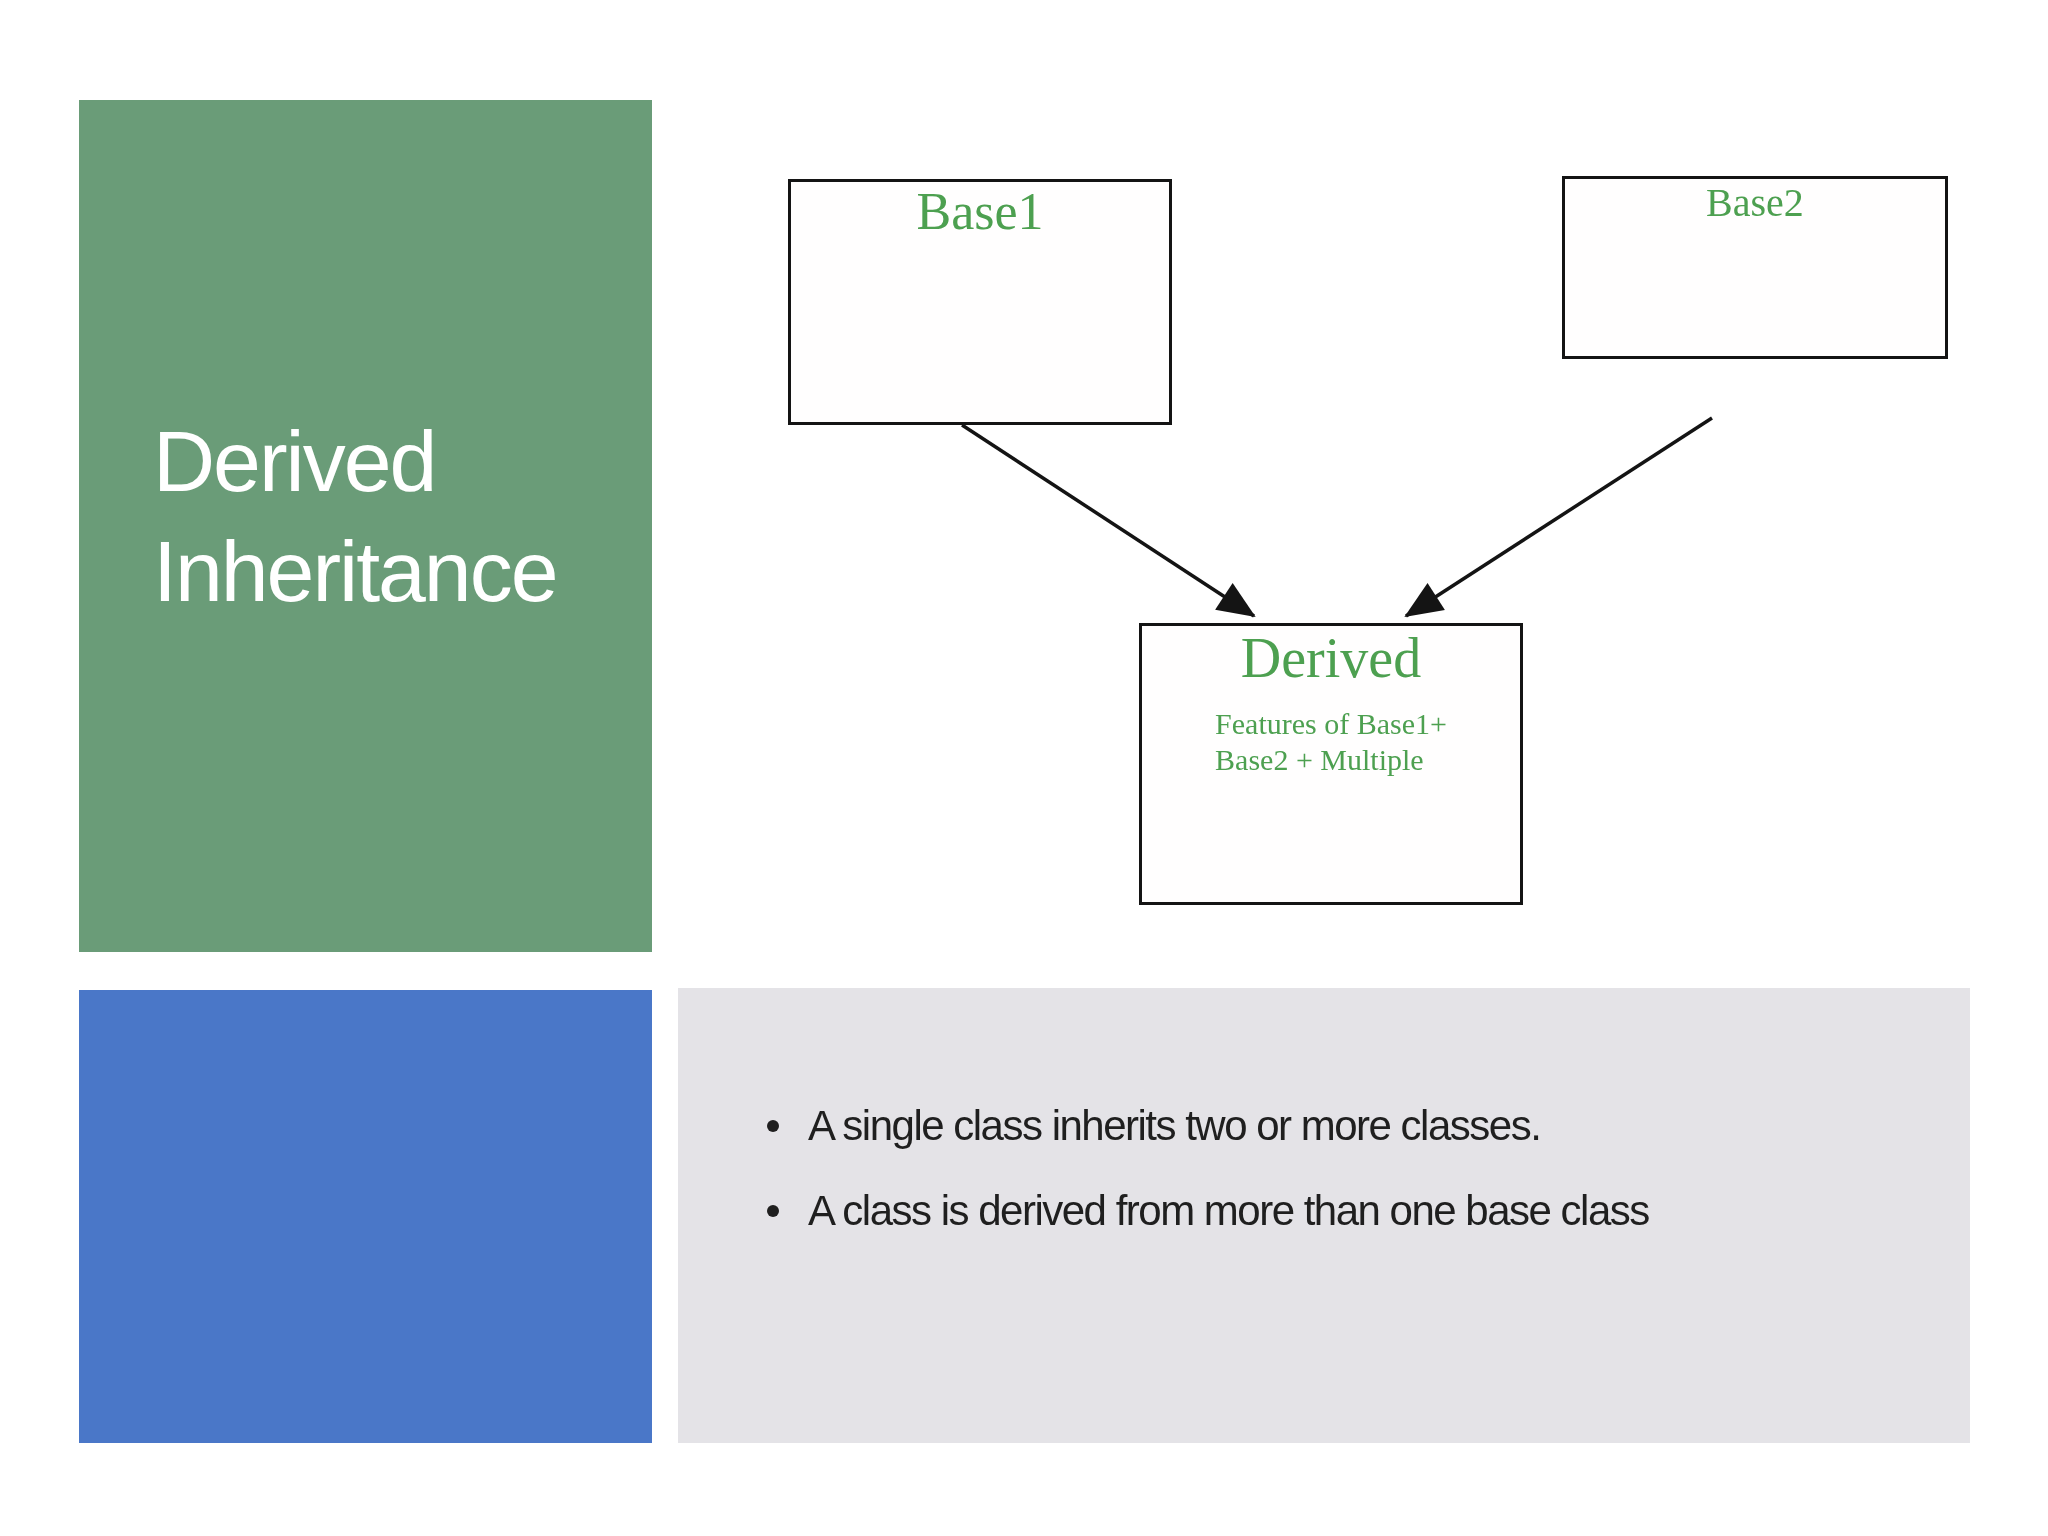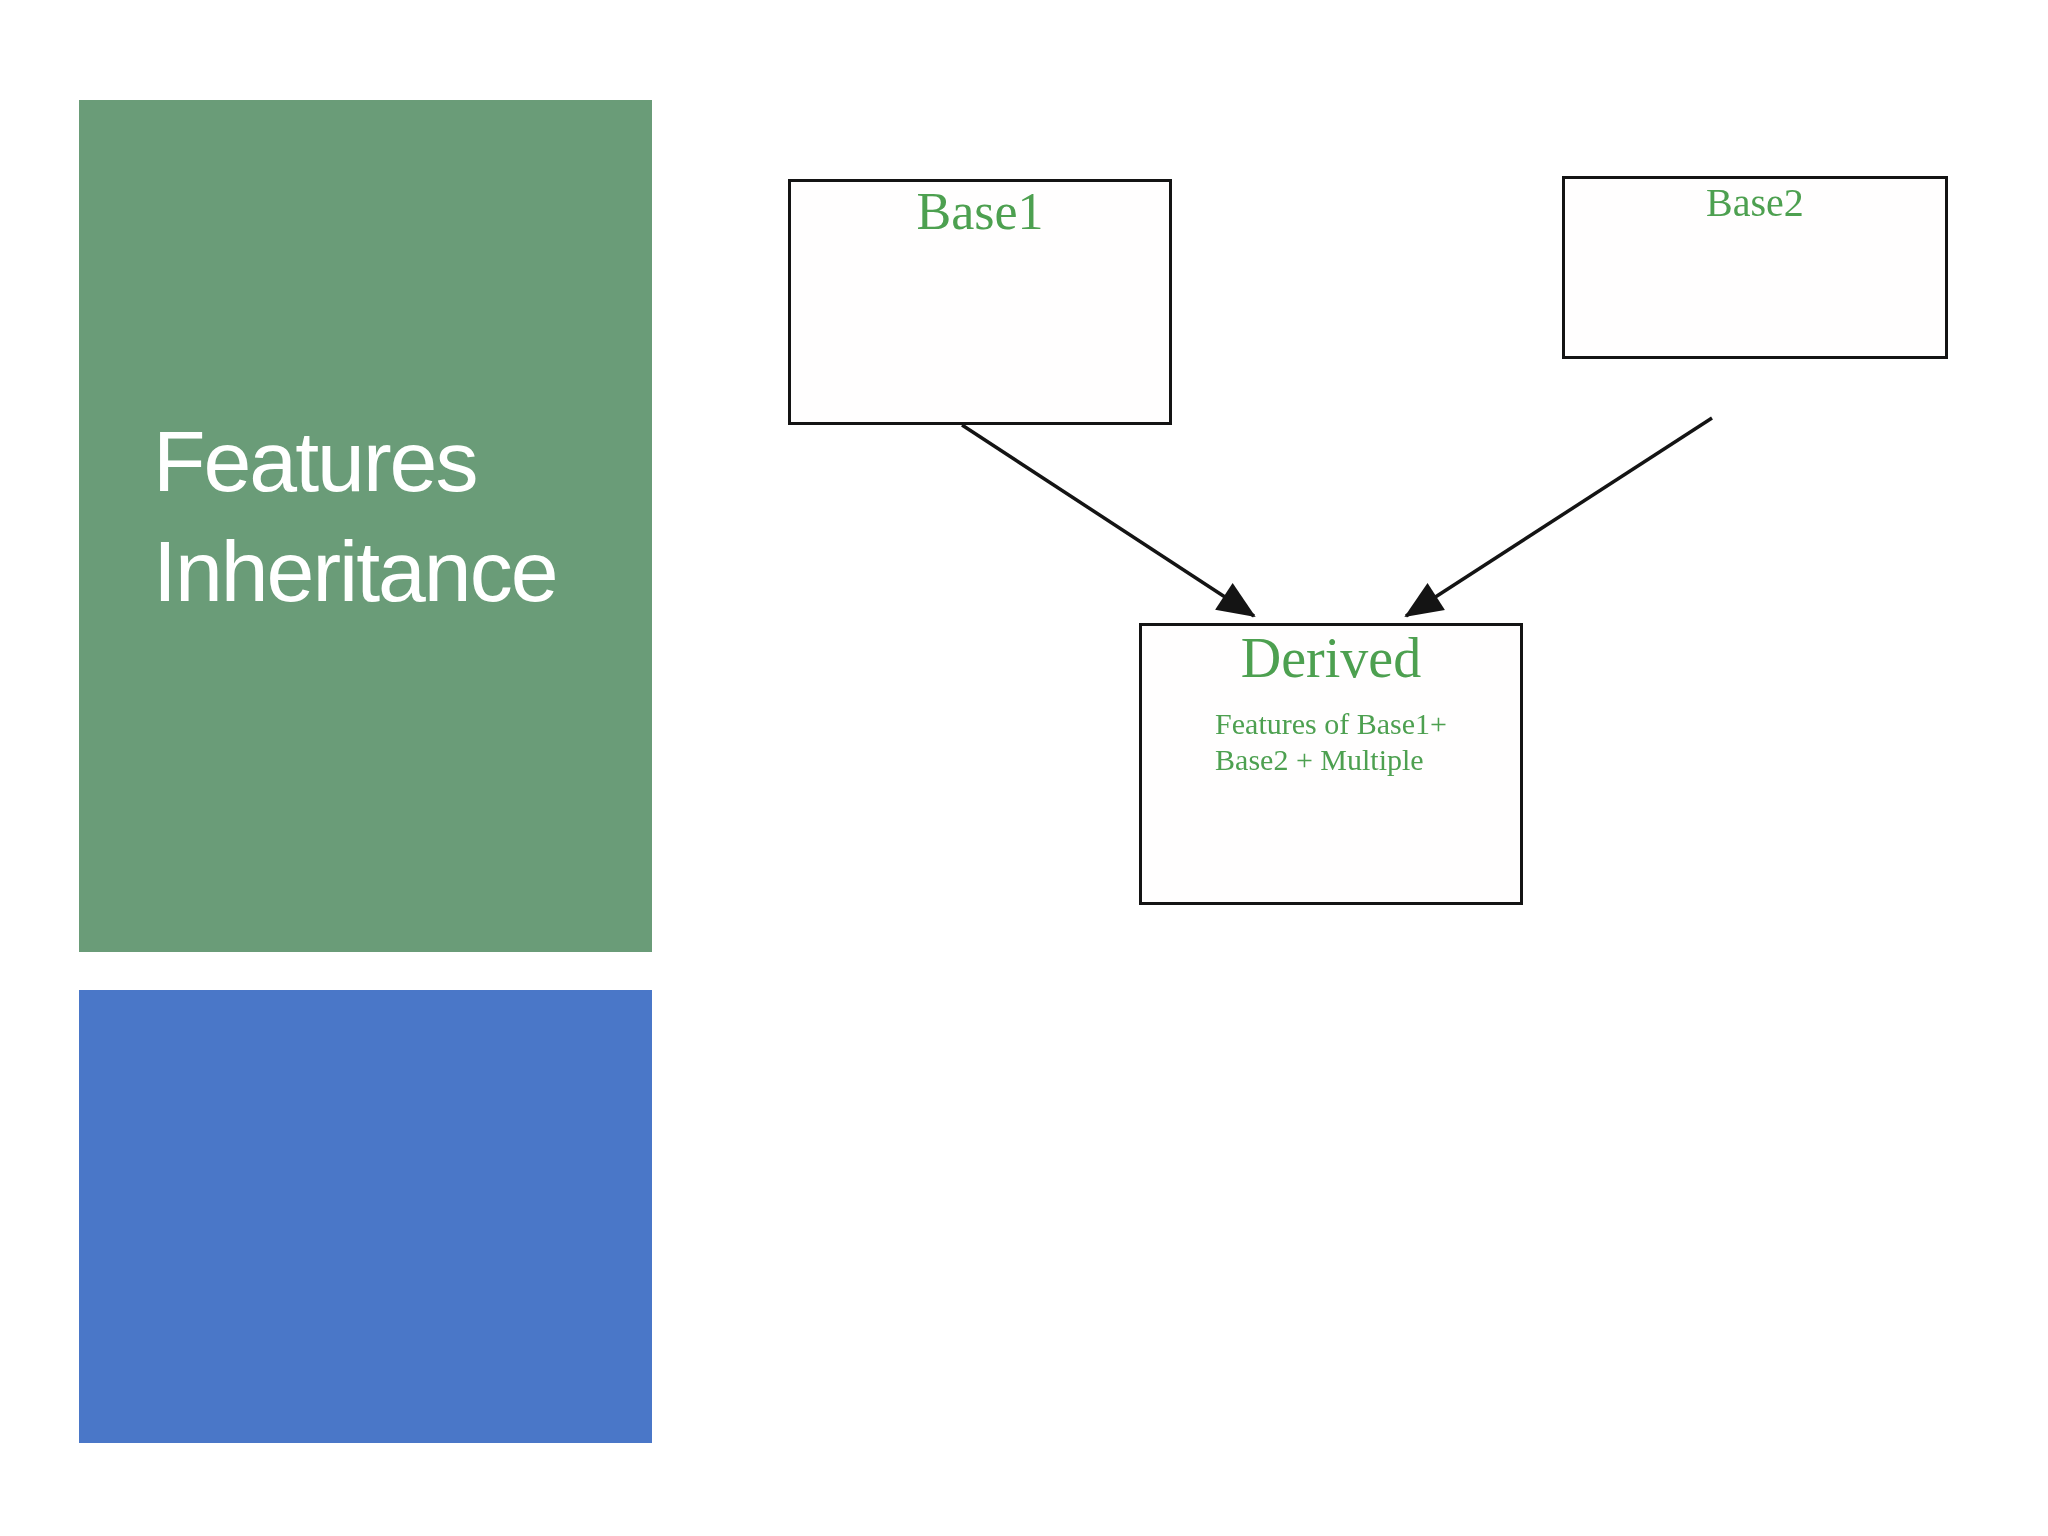--- a/index.html
+++ b/index.html
@@ -125,25 +125,35 @@
     margin-top: 16px;
     text-align: left;
   }
 </style>
 </head>
 <body>
 
 <div class="slide">
 
   <div class="title-panel">
-    <div class="slide-title">Features Inheritance</div>
+    <div class="slide-title">Derived Inheritance</div>
   </div>
 
   <div class="accent-panel"></div>
 
+  <div class="content-panel">
+    <div class="bullet-row">
+      <span class="bullet-dot"></span>
+      <span>A single class inherits two or more classes.</span>
+    </div>
+    <div class="bullet-row">
+      <span class="bullet-dot"></span>
+      <span>A class is derived from more than one base class</span>
+    </div>
+  </div>
 
   <div>
 
     <svg class="arrows-layer" viewBox="0 0 2048 1536" xmlns="http://www.w3.org/2000/svg">
       <defs>
         <marker id="arrowhead" markerUnits="userSpaceOnUse" markerWidth="44" markerHeight="36" refX="38" refY="18" orient="auto">
           <path d="M2,2 L40,18 L2,34 Z" fill="#141414"></path>
         </marker>
       </defs>
       <line x1="962" y1="425" x2="1254" y2="616" stroke="#141414" stroke-width="3.5" marker-end="url(#arrowhead)"></line>

